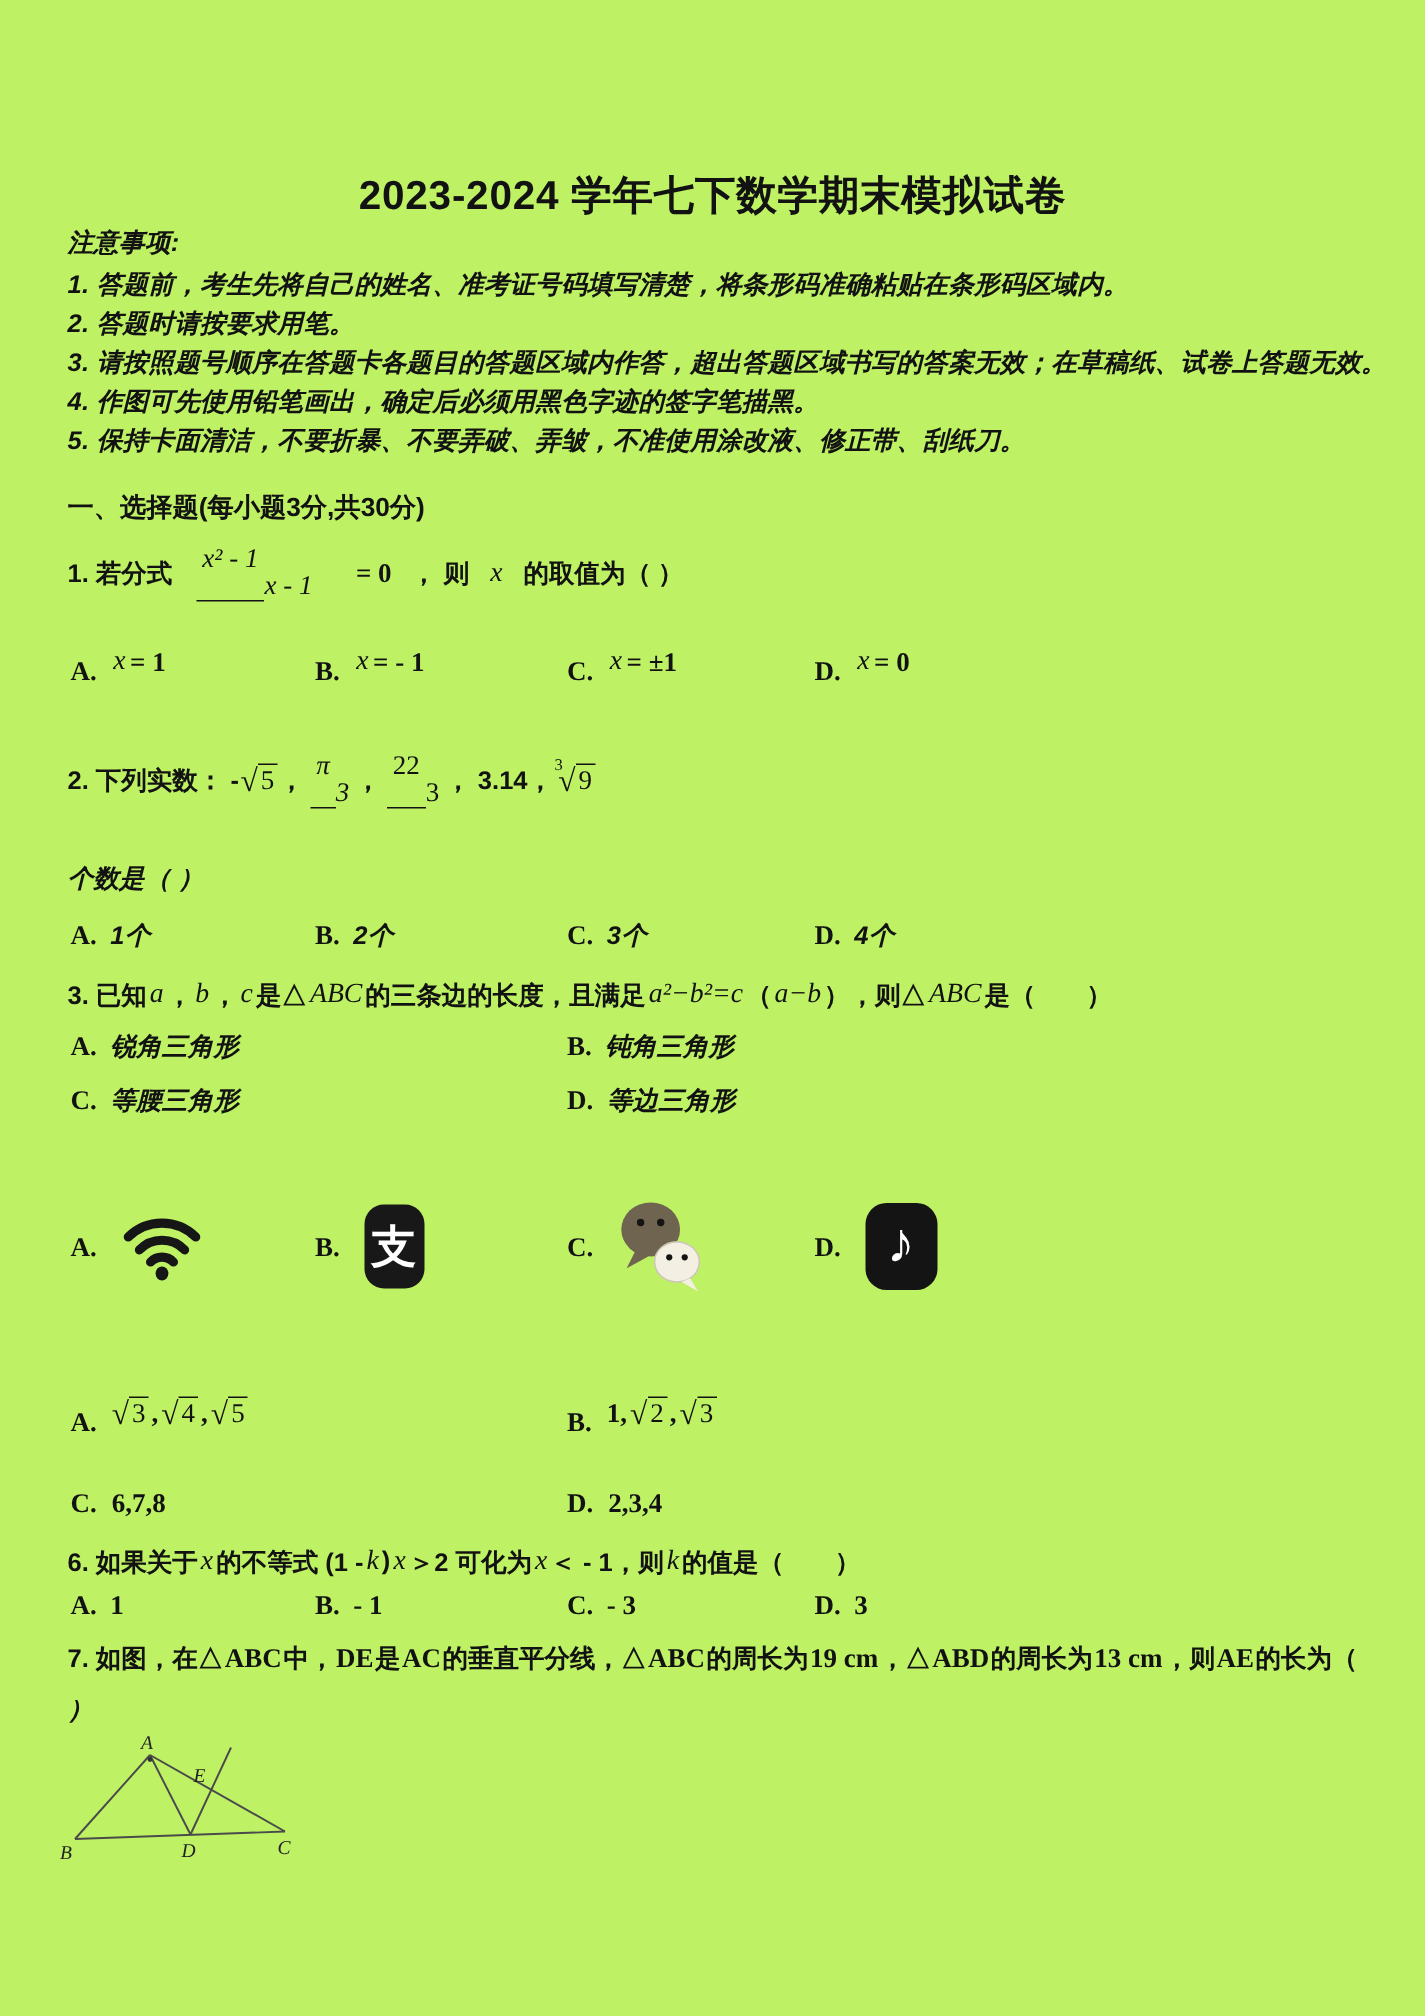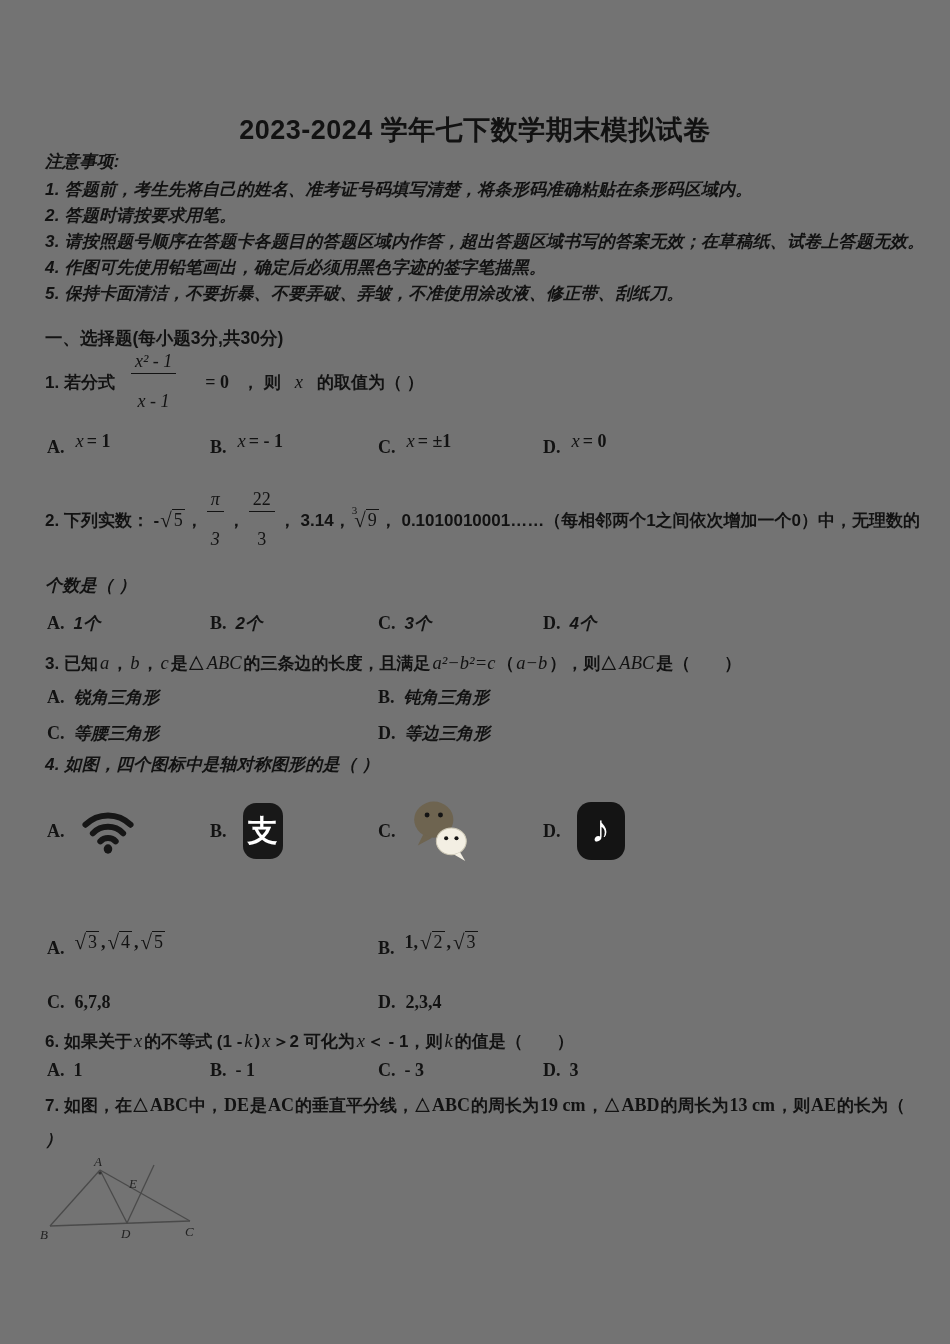--- a/index.html
+++ b/index.html
@@ -1,31 +1,31 @@
 <!DOCTYPE html>
 <html><head>
 <meta charset="utf-8">
 <style>
   html,body{margin:0;padding:0;background:#999;}
   .page{
     position:relative;width:950px;height:1344px;margin:0 auto;
-    background:#737373;color:#121212;overflow:hidden;
+    background:#bef264;color:#121212;overflow:hidden;
     font-family:"Liberation Sans",sans-serif;
   }
   .abs{position:absolute;}
   .cn{font-size:17px;font-weight:600;letter-spacing:.2px;white-space:nowrap;font-style:italic;}
   .bold{font-weight:800;}
   .title{width:100%;text-align:center;font-size:27px;font-weight:800;letter-spacing:.5px;}
   .sec{font-size:17.5px;font-weight:700;}
   
   .mathline{display:flex;align-items:center;white-space:nowrap;}
   .m-text{font-size:17px;font-weight:600;font-family:"Liberation Sans",sans-serif;}
   .m-rm{font-family:"Liberation Serif",serif;font-size:18px;font-weight:700;padding:0 1px;}
   .m-it{font-family:"Liberation Serif",serif;font-style:italic;font-size:18.5px;padding:0 2px;}
-  .m-frac{display:inline-flex;flex-direction:column;vertical-align:middle;text-align:center;
+  .m-frac{display:inline-flex;flex-direction:row;vertical-align:middle;text-align:center;
     font-family:"Liberation Serif",serif;font-size:18px;line-height:1.1;margin:16px 4px;}
   .m-frac .num{border-bottom:1.6px solid #121212;padding:0 4px 1px;}
   .m-frac .den{padding-top:18px;}
   .m-frac.it{font-style:italic;}
   .m-sqrt{display:inline-flex;align-items:flex-start;font-family:"Liberation Serif",serif;
     font-size:18px;font-weight:500;margin:0 1px;}
   .m-sign{font-size:21px;line-height:1.05;font-weight:400;}
   .m-rad{border-top:1.6px solid #121212;line-height:1.2;padding:0 2px;}
   .m-root{font-size:11px;transform:translateY(-5px);margin-right:-3px;}
   
@@ -117,21 +117,20 @@
       <span class="m-frac">
         <span class="num">22</span>
         <span class="den">3</span>
       </span>
       <span class="m-text">， 3.14， </span>
       <span class="m-sqrt">
         <span class="m-root">3</span>
         <span class="m-sign">√</span>
         <span class="m-rad">9</span>
       </span>
-      <span class="m-text">， 0.1010010001……（每相邻两个1之间依次增加一个0）中，无理数的</span>
     </div>
   <div class="abs cn" style="top:574px;left:45px;">个数是（ ）</div>
   <div class="optrow" style="top:612px;">
     <div class="optcell" style="left:0px;">
       <span class="opt-label">A.</span>
       <span class="cn">1个</span>
     </div>
     <div class="optcell" style="left:163px;">
       <span class="opt-label">B.</span>
       <span class="cn">2个</span>
@@ -177,21 +176,20 @@
     <div class="optcell" style="left:0px;">
       <span class="opt-label">C.</span>
       <span class="cn">等腰三角形</span>
     </div>
     <div class="optcell" style="left:331px;">
       <span class="opt-label">D.</span>
       <span class="cn">等边三角形</span>
     </div>
   </div>
 
-  <div class="abs cn" style="top:753px;left:45px;">4. 如图，四个图标中是轴对称图形的是（ ）</div>
   <div class="iconrow" style="top:785px;">
     <div class="iconcell" style="left:0px;">
       <span class="opt-label">A.</span>
       <svg width="54" height="46" viewBox="0 0 24 20">
         <path d="M2 7.2 A14.2 14.2 0 0 1 22 7.2" fill="none" stroke="#161616" stroke-width="2.7" stroke-linecap="round"></path>
         <path d="M5.3 11 A9.3 9.3 0 0 1 18.7 11" fill="none" stroke="#161616" stroke-width="2.7" stroke-linecap="round"></path>
         <path d="M8.6 14.6 A4.7 4.7 0 0 1 15.4 14.6" fill="none" stroke="#161616" stroke-width="2.7" stroke-linecap="round"></path>
         <ellipse cx="12" cy="18" rx="1.9" ry="2.1" fill="#161616"></ellipse>
       </svg>
     </div>

